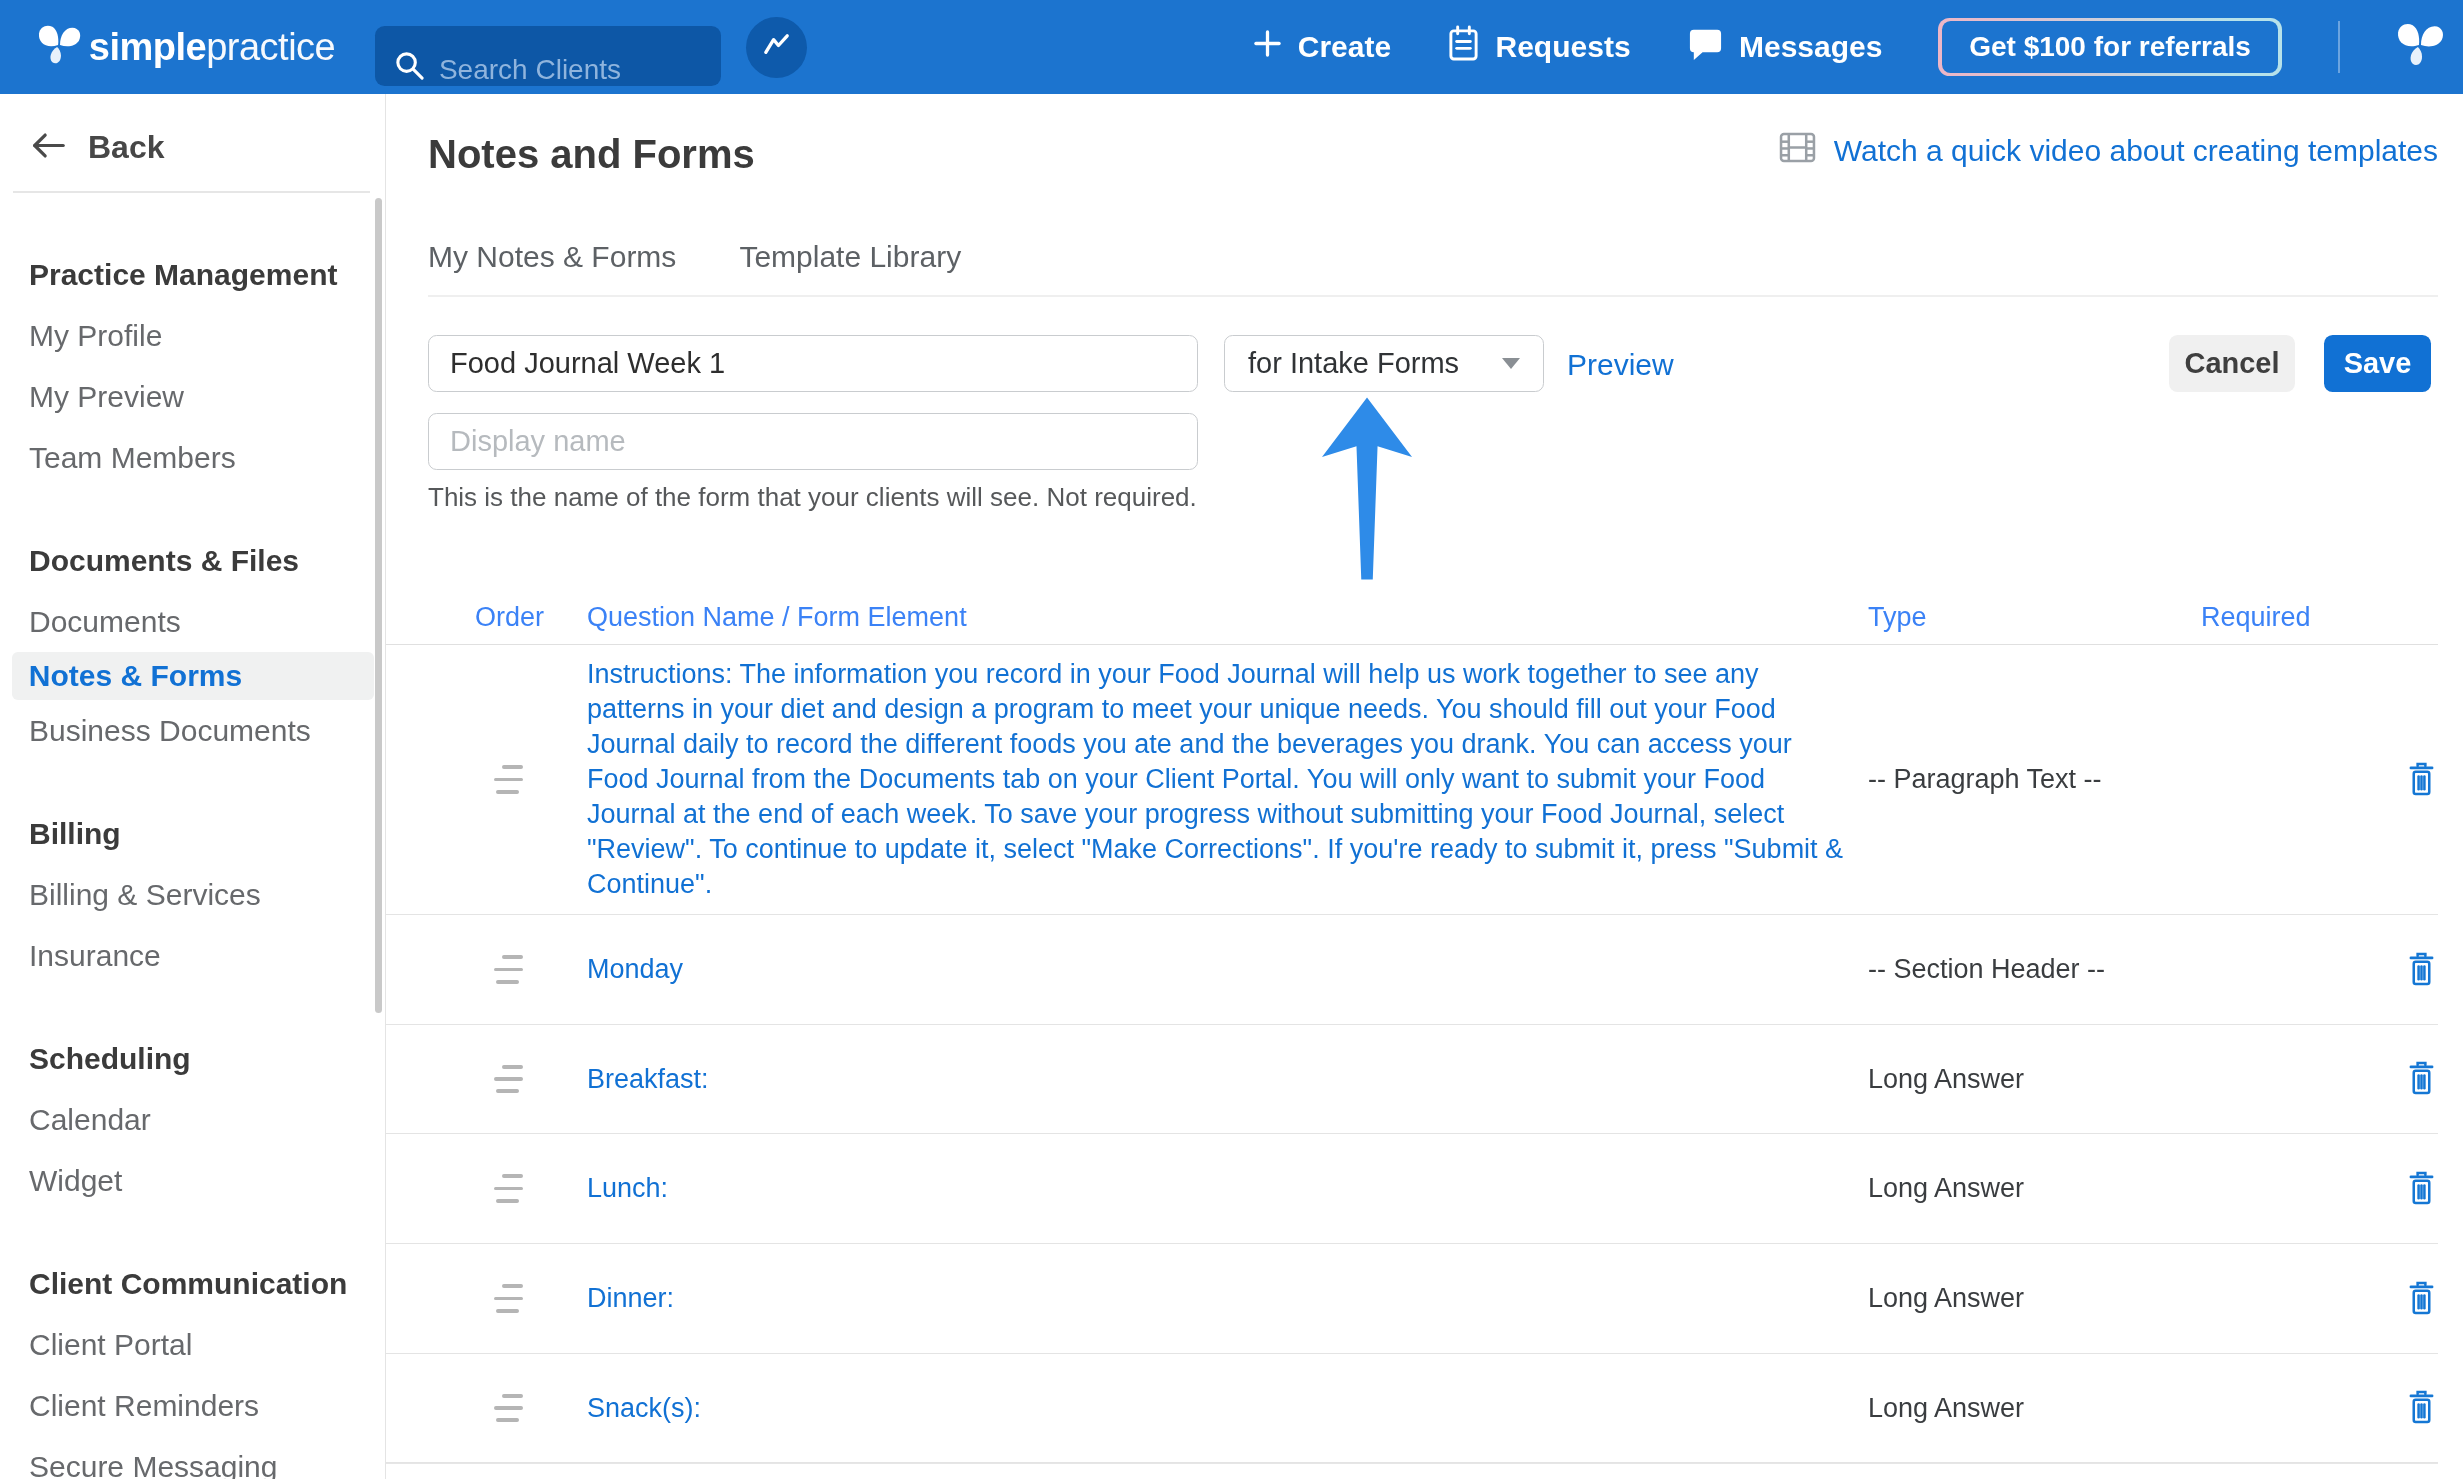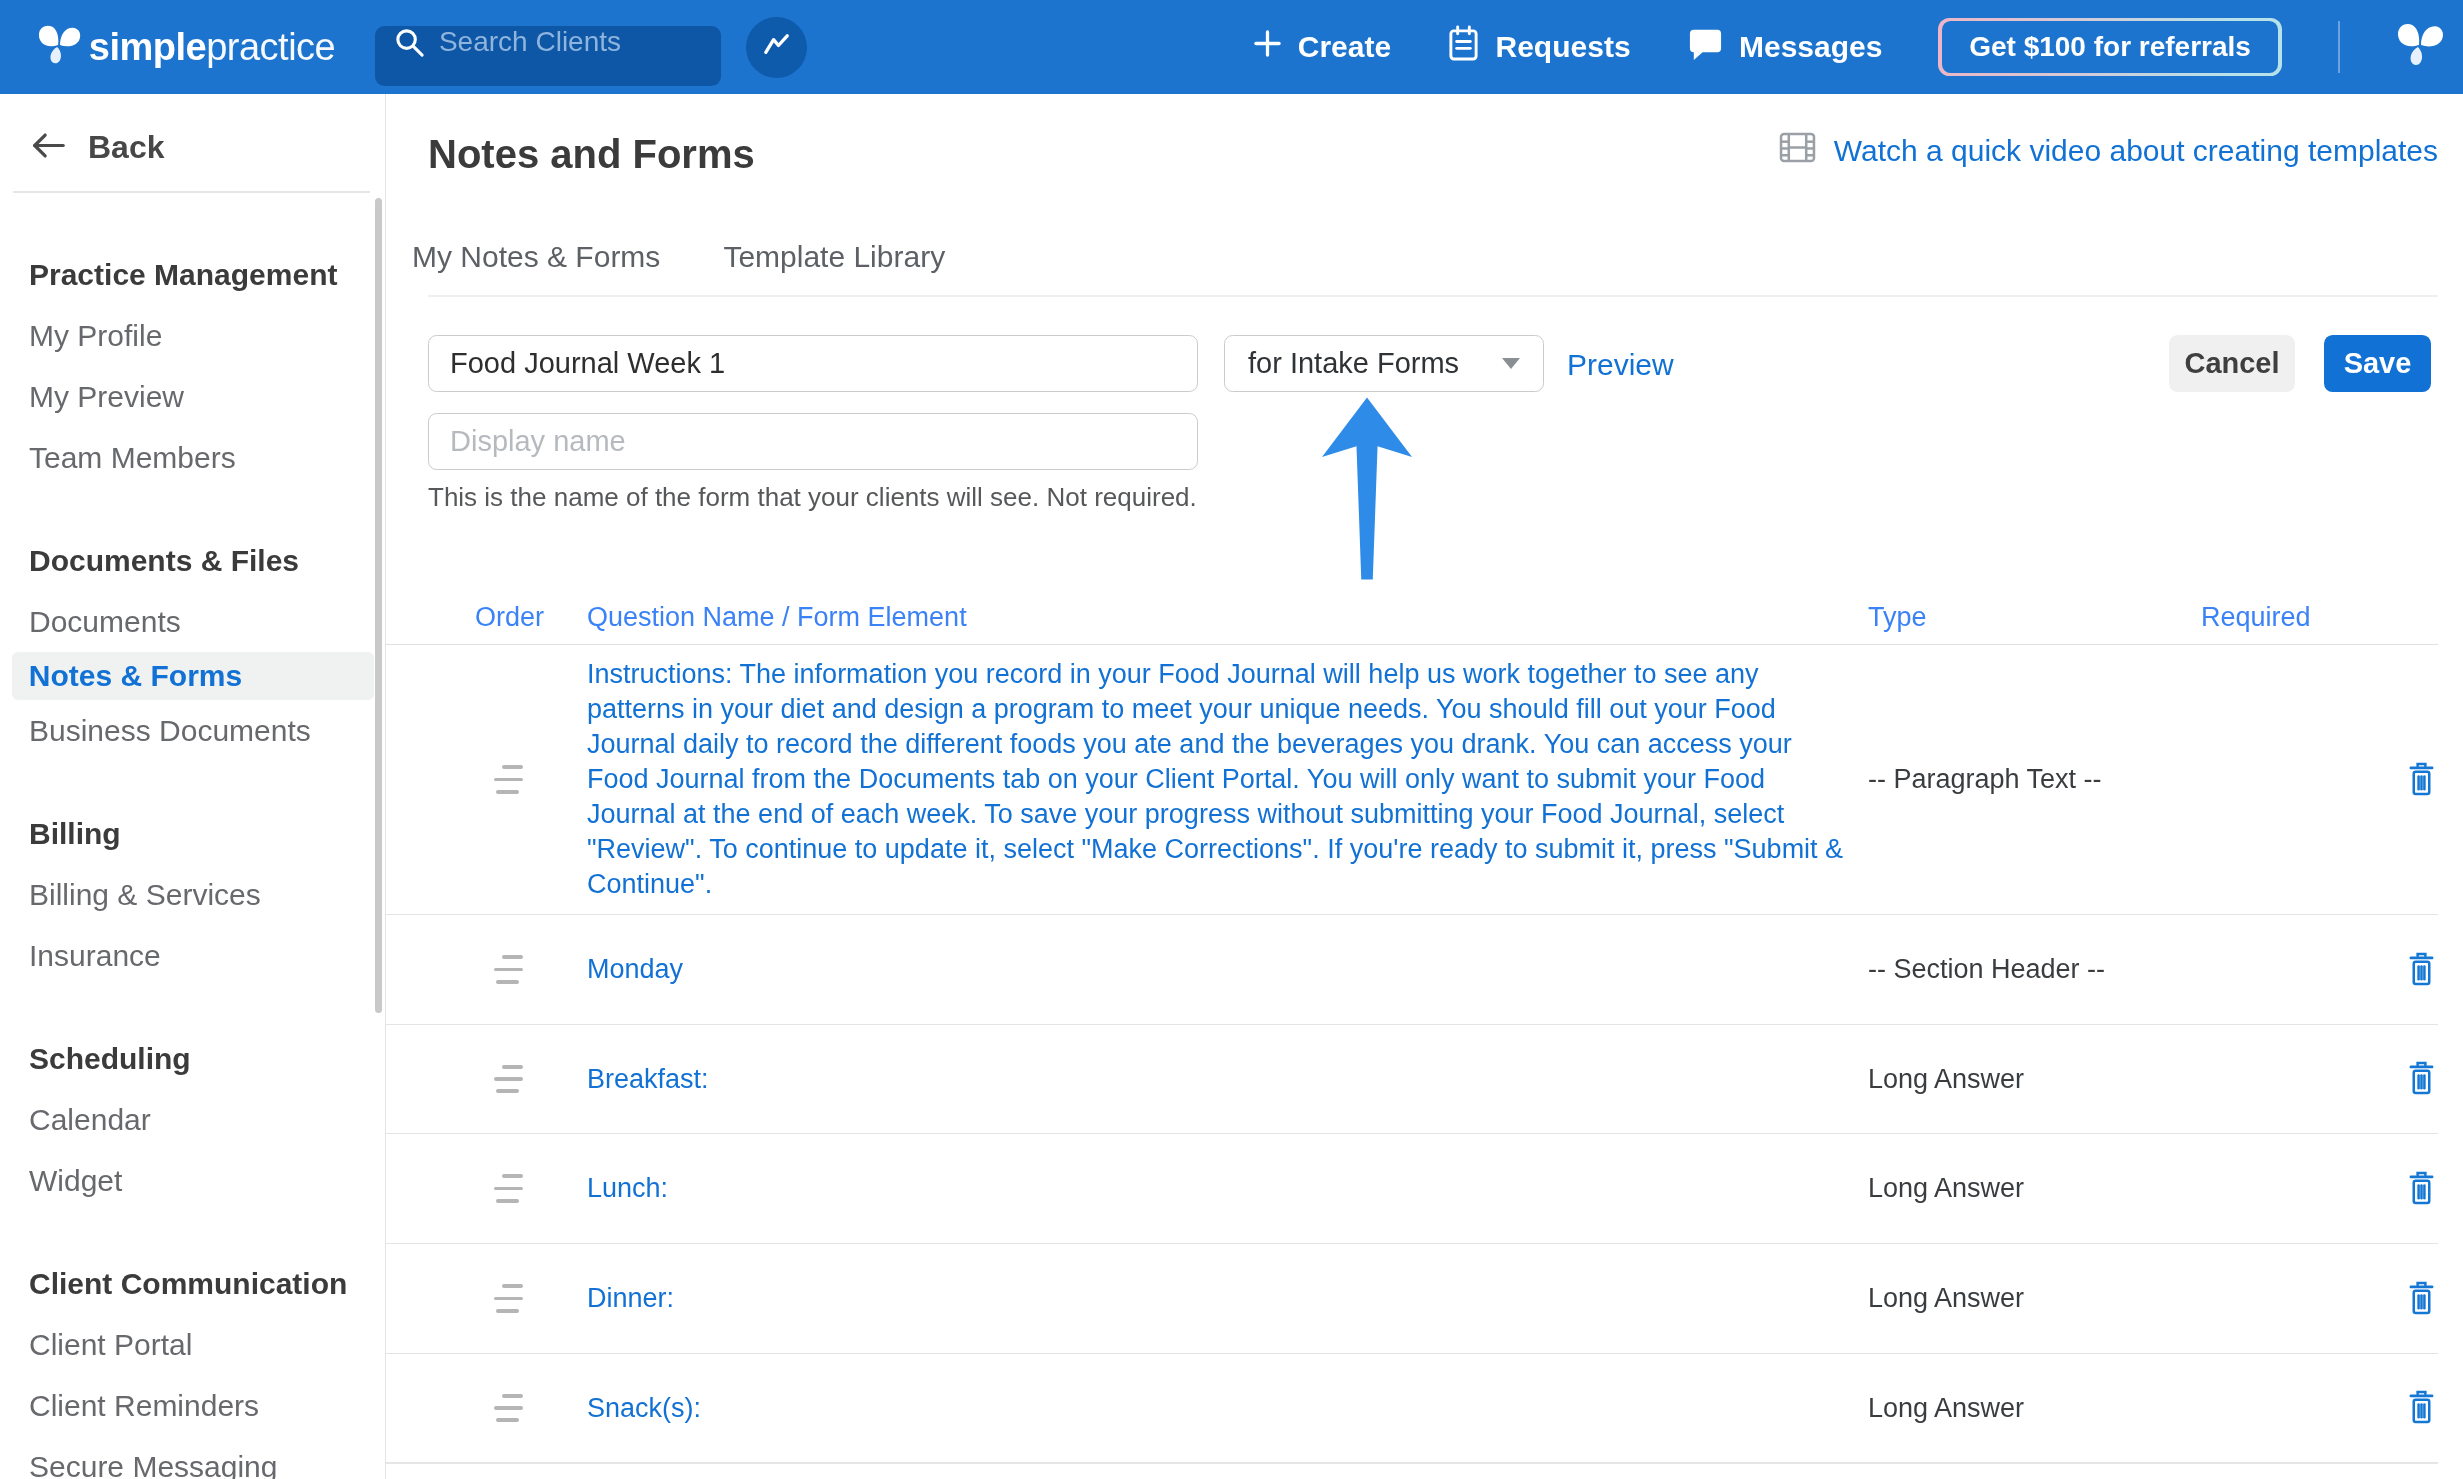--- a/index.html
+++ b/index.html
@@ -12,21 +12,21 @@
   .topbar {
     position:absolute; top:0; left:0; width:2463px; height:94px;
     background:#1c74cf; display:flex; align-items:center; padding:0 0 0 37px;
   }
   .logo { display:flex; align-items:center; gap:5.8px; cursor:pointer; }
   .logo-text { color:#fff; font-size:38px; letter-spacing:-0.5px; }
   .logo-text b { font-weight:bold; }
   .logo-text span.lt { font-weight:normal; opacity:.96; }
   .searchbox {
     margin-left:40px; width:346px; height:60px; background:#0d57a6;
-    border-radius:9.6px; display:flex; align-items:flex-start; padding:0 17.3px; gap:13.4px;margin-top:17px;
+    border-radius:9.6px; display:flex; align-items:flex-end; padding:0 17.3px; gap:13.4px;margin-top:17px;
   }
   .searchbox input {
     background:transparent; border:none; outline:none; color:#dce9f8;
     font-size:28px; width:100%; font-family:"Liberation Sans",sans-serif;
   }
   .searchbox input::placeholder { color:#8fb4dd; }
   .activity-btn {
     margin-left:25px; width:61px; height:61px; border-radius:50%;
     background:#0e5aab; display:flex; align-items:center; justify-content:center; cursor:pointer;
   }
@@ -67,21 +67,21 @@
   .scroll-thumb {
     position:absolute; top:104px; right:2.9px; width:6.7px; height:815px;
     background:#c9c9c9; border-radius:3.8px; cursor:pointer;
   }
 
   
   .main { position:absolute; top:94px; left:386px; width:2077px; height:1385px; background:#fff; }
   .page-title { position:absolute; top:38px; left:42px; font-size:40px; font-weight:bold; color:#3b3b3b; }
   .video-link { position:absolute; top:38px; right:25px; display:flex; align-items:center; gap:17.3px; cursor:pointer; }
   .video-link span { color:#1171d4; font-size:30px; }
-  .tabs { position:absolute; top:146px; left:26px; display:flex; gap:63px;text-align:center; }
+  .tabs { position:absolute; top:146px; left:42px; display:flex; gap:63px;text-align:center; }
   .tab { font-size:30px; color:#5d6165; cursor:pointer; }
   .tab-divider { position:absolute; top:201px; left:42px; right:25px; height:1.9px; background:#efefef; }
 
   .text-input {
     position:absolute; height:57px; border:1.9px solid #c9cccf; border-radius:8.6px;
     font-size:29px; color:#2e2e2e; padding:0 21px; outline:none; background:#fff;
     font-family:"Liberation Sans",sans-serif;
   }
   .text-input::placeholder { color:#b6babe; }
   #form-name-input { top:241px; left:42px; width:770px; }

